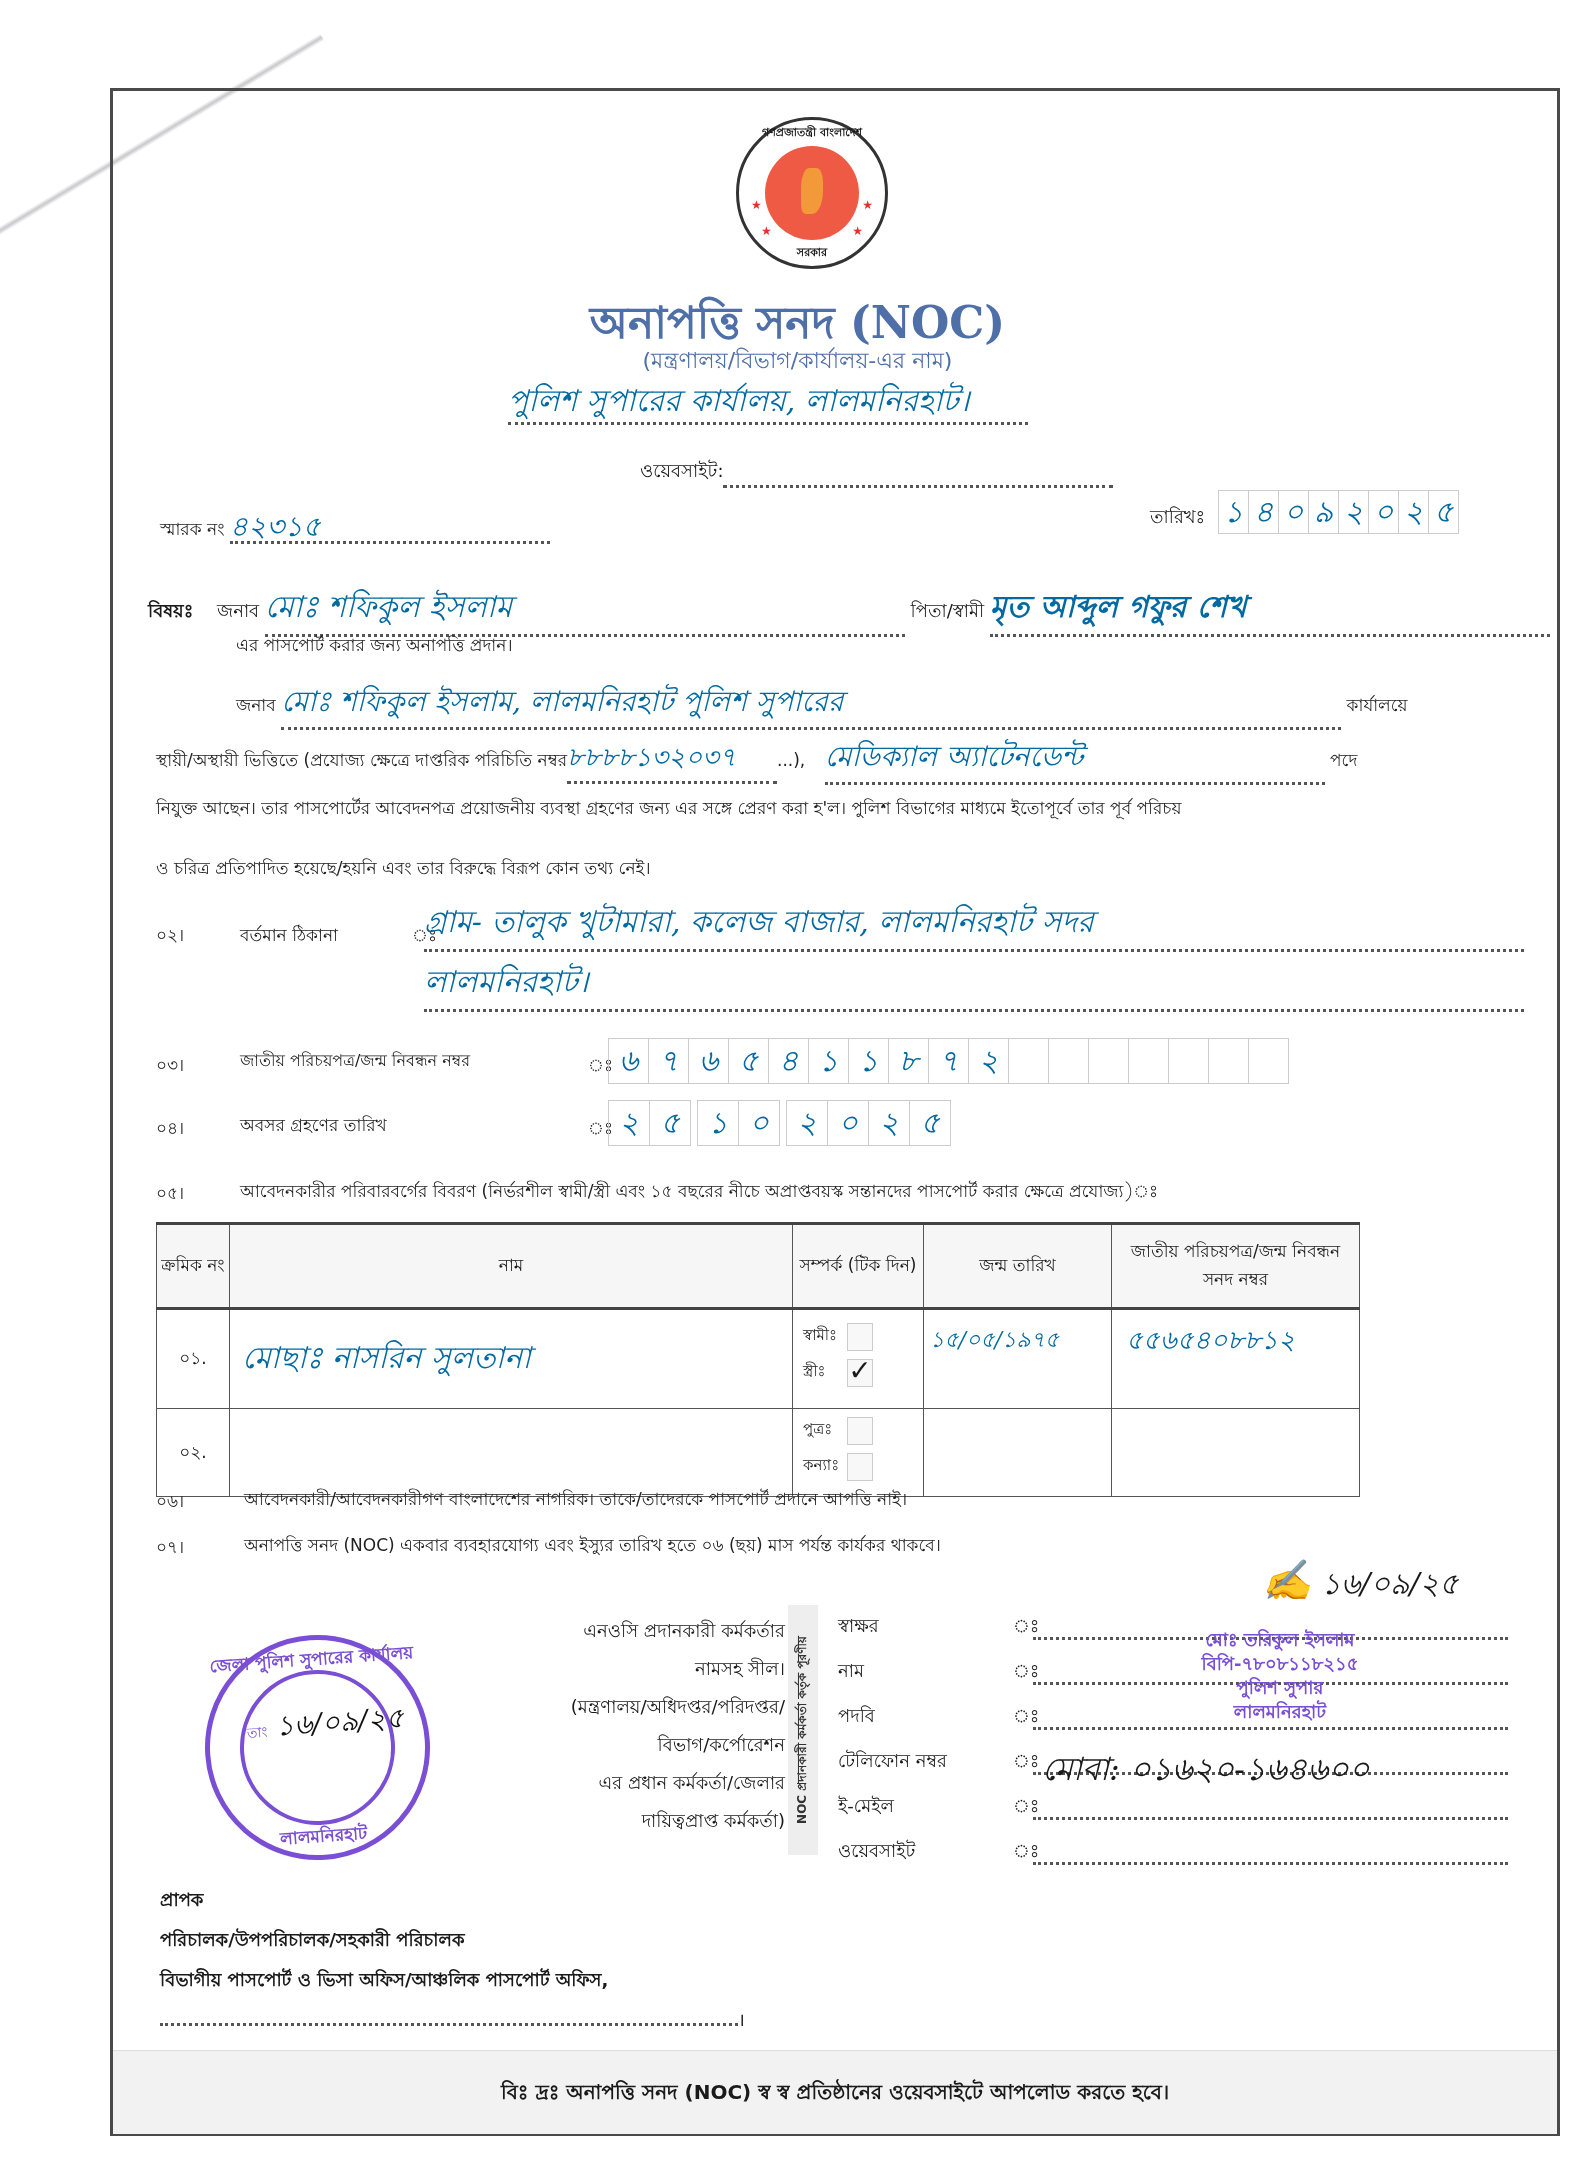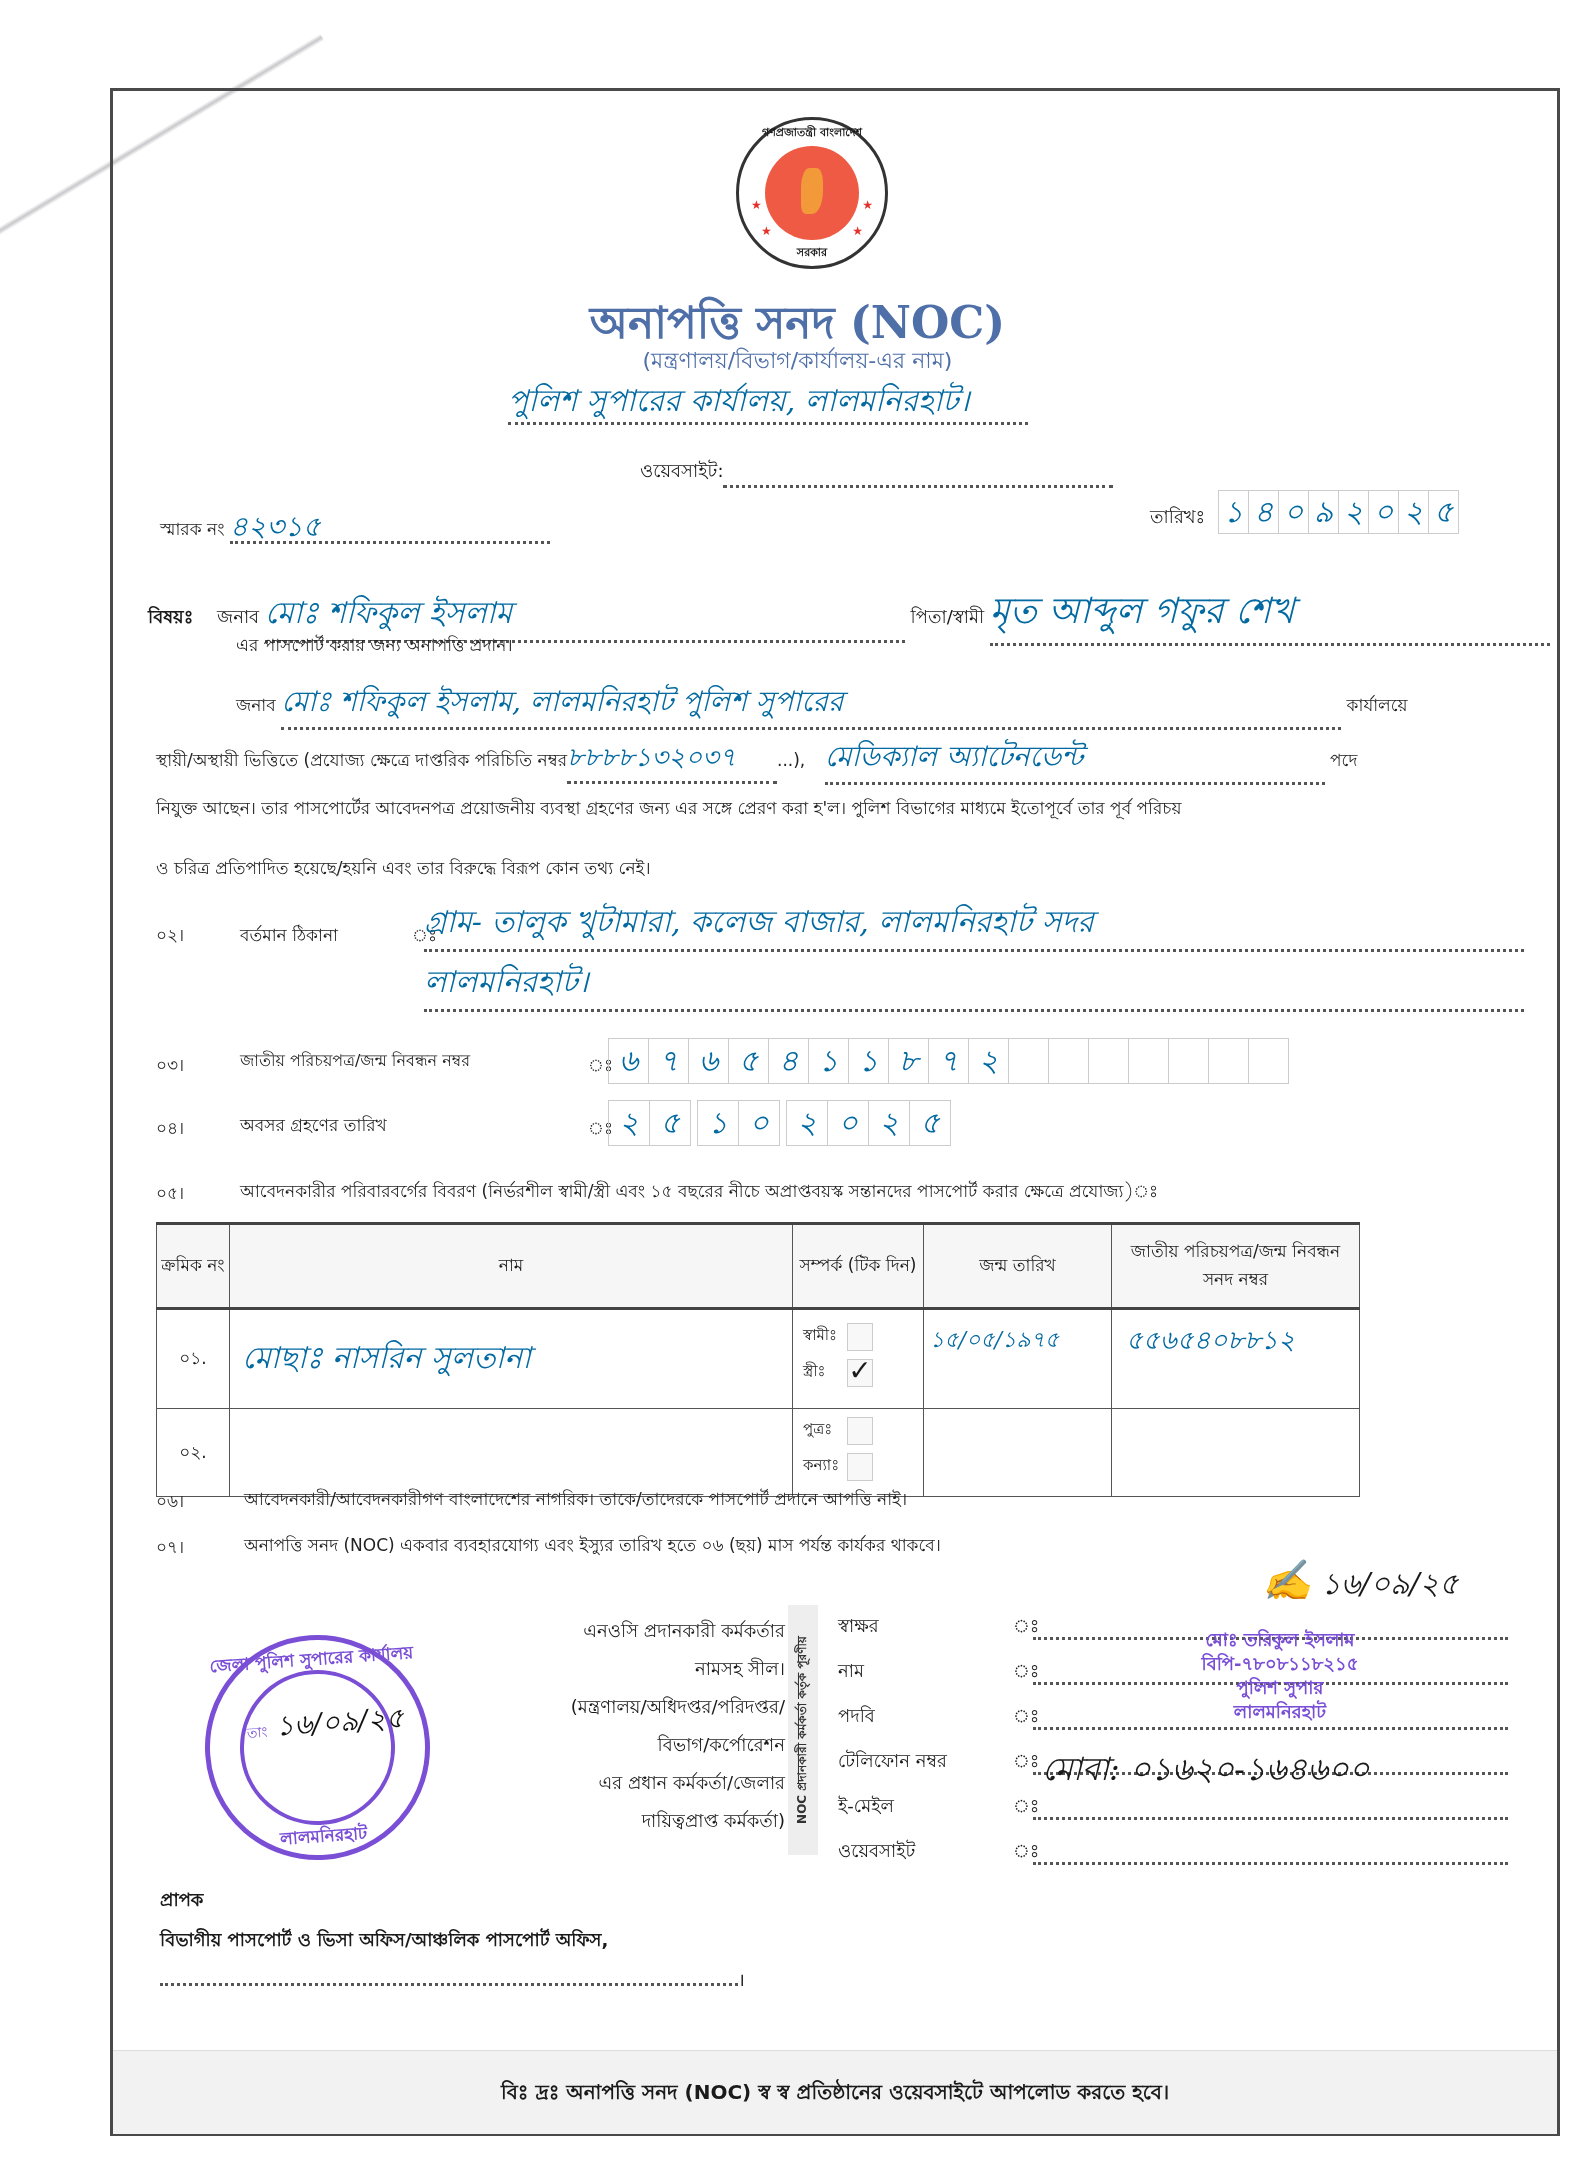--- a/index.html
+++ b/index.html
@@ -156,21 +156,21 @@
   <div class="date-box">০</div>
   <div class="date-box">২</div>
   <div class="date-box">৫</div>
 </div>
 
 <div class="row" style="left:148px;top:583px;font-size:18px;">
   <span style="font-weight:bold;">বিষয়ঃ</span>
   <span style="margin-left:18px;">জনাব</span>
   <span class="hand dots" style="display:inline-block;width:640px;font-size:30px;">মোঃ শফিকুল ইসলাম</span>
   <span>পিতা/স্বামী</span>
-  <span class="hand dots" style="display:inline-block;width:560px;font-size:36px;">মৃত আব্দুল গফুর শেখ</span>
+  <span class="hand dots" style="display:inline-block;width:560px;font-size:30px;font-weight:bold;">মৃত আব্দুল গফুর শেখ</span>
 </div>
 <div class="row label" style="left:236px;top:632px;">এর পাসপোর্ট করার জন্য অনাপত্তি প্রদান।</div>
 
 <div class="row label" style="left:236px;top:680px;">
   <span>জনাব</span>
   <span class="hand dots" style="display:inline-block;width:1060px;font-size:28px;">মোঃ শফিকুল ইসলাম, লালমনিরহাট পুলিশ সুপারের</span>
   <span>কার্যালয়ে</span>
 </div>
 <div class="row label" style="left:156px;top:735px;">
   <span>স্থায়ী/অস্থায়ী ভিত্তিতে (প্রযোজ্য ক্ষেত্রে দাপ্তরিক পরিচিতি নম্বর</span><span class="hand dots" style="display:inline-block;width:210px;font-size:26px;">৮৮৮৮১৩২০৩৭</span><span>...),</span>
@@ -348,19 +348,20 @@
   <div class="inner"></div>
   <div class="stamp-date">
     <span style="font-size:14px;font-style:normal;color:#7a4fd6;">তাং</span>
     <span>১৬/০৯/২৫</span>
   </div>
   <div class="stamp-bot">লালমনিরহাট</div>
 </div>
 
 <div class="recipient">
   <div style="font-weight:bold;">প্রাপক</div>
+  <div style="font-weight:bold;">পরিচালক/উপপরিচালক/সহকারী পরিচালক</div>
   <div style="font-weight:bold;">বিভাগীয় পাসপোর্ট ও ভিসা অফিস/আঞ্চলিক পাসপোর্ট অফিস,</div>
   <div><span class="rec-dots"></span><span>।</span></div>
 </div>
 
 <div class="footer-band">
   <div class="footer-text">বিঃ দ্রঃ অনাপত্তি সনদ (NOC) স্ব স্ব প্রতিষ্ঠানের ওয়েবসাইটে আপলোড করতে হবে।</div>
 </div>
 
 </body></html>

